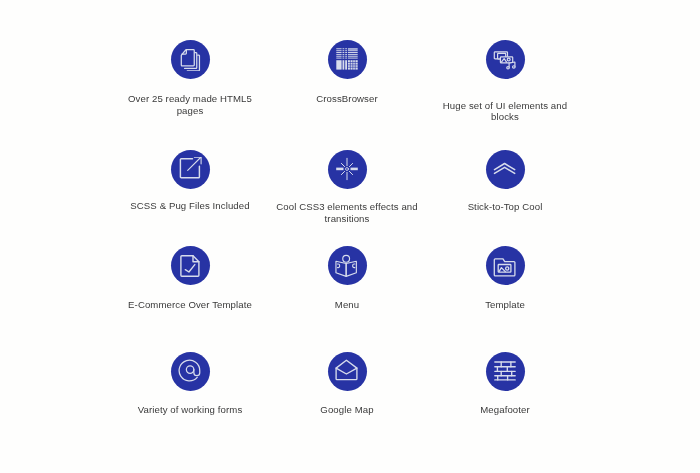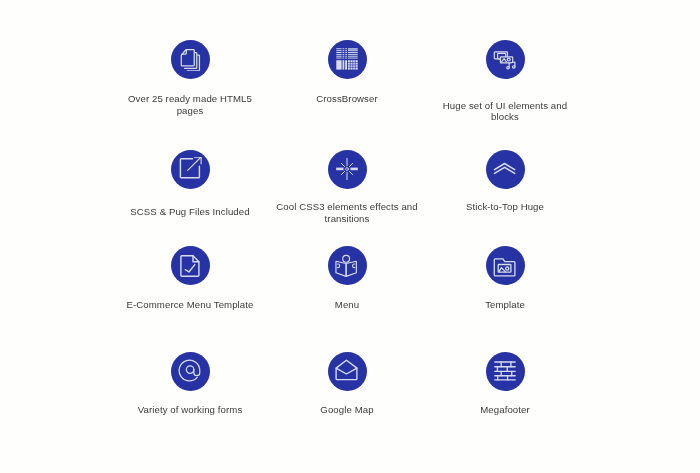--- a/index.html
+++ b/index.html
@@ -114,21 +114,21 @@
         <span class="ico">
           <svg viewBox="0 0 24 24" fill="none" stroke="#d7dcec" stroke-width="1.45" stroke-linecap="round" stroke-linejoin="round">
             <path d="M21.4 9.3 V19.95 a0.85 0.85 0 0 1-0.85 0.85 H3.25 a0.85 0.85 0 0 1-0.85-0.85 V2.55 a0.85 0.85 0 0 1 0.85-0.85 H14.5"></path>
             <g stroke-width="1.1">
               <path d="M9.7 13.4 L22.6 0.5"></path>
               <path d="M16.4 0.15 H23.1 V6.85"></path>
             </g>
           </svg>
         </span>
       </div>
-      <div class="caption" style="top:56px">SCSS &amp; Pug Files Included</div>
+      <div class="caption" style="top:50px">SCSS &amp; Pug Files Included</div>
     </div>
     <div class="feature" style="left: 274.5px; top: 149.6px; width: 145px;">
       <div class="icon-circle">
         <span class="ico">
           <svg viewBox="0 0 24 24" fill="none" stroke="#d7dcec" stroke-width="1" stroke-linecap="round" stroke-linejoin="round">
             <g stroke-width="2.6" stroke-linecap="butt">
               <line x1="1.2" y1="11.9" x2="8.5" y2="11.9"></line>
               <line x1="15.5" y1="11.9" x2="22.8" y2="11.9"></line>
             </g>
             <g stroke-width="1.0">
@@ -149,33 +149,33 @@
     </div>
     <div class="feature" style="left: 432.5px; top: 149.6px; width: 145px;">
       <div class="icon-circle">
         <span class="ico">
           <svg viewBox="0 0 24 24" fill="none" stroke="#d7dcec" stroke-width="1.5" stroke-linecap="round" stroke-linejoin="round">
             <polyline points="1.5,12.6 11.6,6.5 21.7,12.6"></polyline>
             <polyline points="1.5,16.4 11.6,10.3 21.7,16.4"></polyline>
           </svg>
         </span>
       </div>
-      <div class="caption" style="top:51.70000000000002px">Stick-to-Top Huge</div>
+      <div class="caption" style="top:51.70000000000002px">Stick-to-Top Cool</div>
     </div>
     <div class="feature" style="left: 117.5px; top: 246.2px; width: 145px;">
       <div class="icon-circle">
         <span class="ico">
           <svg viewBox="0 0 24 24" fill="none" stroke="#d7dcec" stroke-width="1.4" stroke-linecap="round" stroke-linejoin="round">
             <path d="M15.0 1.8 H3.8 a0.9 0.9 0 0 0-0.9 0.9 V21.3 a0.9 0.9 0 0 0 0.9 0.9 H20.0 a0.9 0.9 0 0 0 0.9-0.9 V7.7 Z"></path>
             <polyline points="15.0,1.8 15.0,7.7 20.9,7.7"></polyline>
             <polyline points="7.3,15.7 10.9,18.0 16.8,10.6"></polyline>
           </svg>
         </span>
       </div>
-      <div class="caption" style="top:52.80000000000001px">E-Commerce Menu Template</div>
+      <div class="caption" style="top:52.80000000000001px">E-Commerce Over Template</div>
     </div>
     <div class="feature" style="left: 274.5px; top: 246.2px; width: 145px;">
       <div class="icon-circle">
         <span class="ico">
           <svg viewBox="0 0 24 24" fill="none" stroke="#d7dcec" stroke-width="1.15" stroke-linecap="round" stroke-linejoin="round">
             <circle cx="11.15" cy="4.8" r="3.4"></circle>
             <path d="M11.15 9.5 L0.95 7.25 V18.8 L11.15 22.35 Z"></path>
             <path d="M11.15 9.5 L21.35 7.25 V18.8 L11.15 22.35 Z"></path>
             <path d="M2.45 10.0 h0.75 a1.45 1.8 0 0 1 0 3.6 h-0.75"></path>
             <path d="M19.85 10.0 h-0.75 a1.45 1.8 0 0 0 0 3.6 h0.75"></path>

